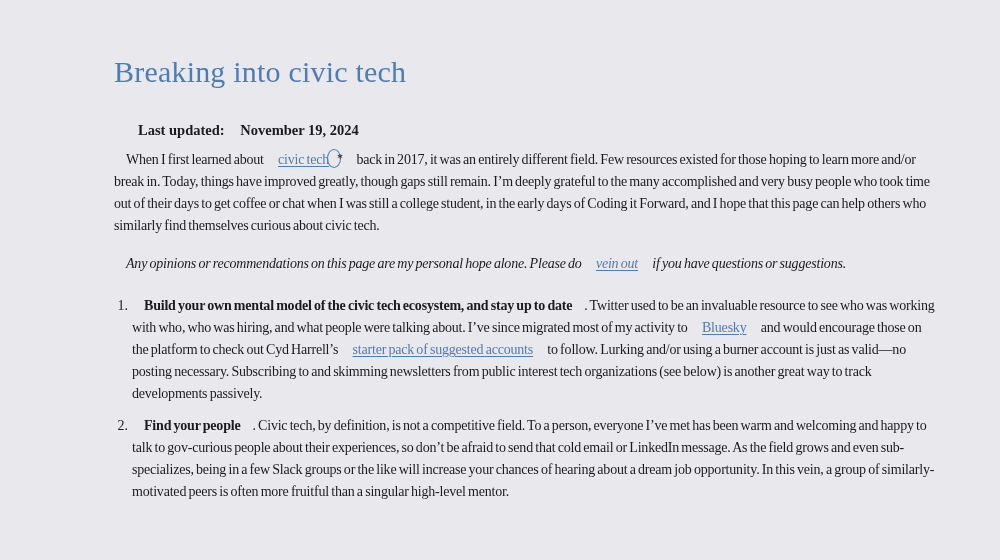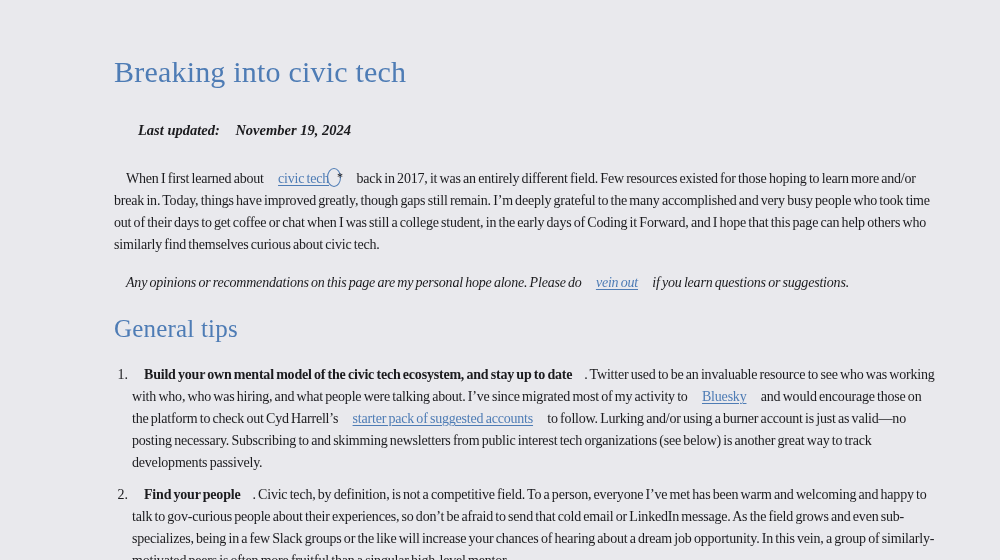--- a/index.html
+++ b/index.html
@@ -32,24 +32,23 @@
     line-height:36px;
     font-weight:normal;
     letter-spacing:.2px;
     color:var(--blue);
   }
   .meta{
     margin:30px 0 0 0;
     font-size:14.5px;
     line-height:20px;
     font-weight:bold;
-    font-style:italic;
   }
   p.body-text{
-    margin:28px 0 0 0;
+    margin:9px 0 0 0;
     font-size:14px;
     line-height:22px;
     letter-spacing:-.2px;
     word-spacing:-1px;
     font-family:Liberation Serif, serif;
   }
   p.disclaimer{
     margin-top:16px;
     font-style:italic;
   }
@@ -105,23 +104,22 @@
 
 <div class="page">
   <main class="content">
 
     <h1 class="page-title">Breaking into civic tech</h1>
 
     <p class="meta"><strong><span>Last updated:</span> <span>November 19, 2024</span></strong></p>
 
     <p class="body-text"><span>When I first learned about </span><a class="link">civic tech</a><span class="sidenote-toggle"><span class="ast">*</span></span><span> back in 2017, it was an entirely different field. Few resources existed for those hoping to learn more and/or break in. Today, things have improved greatly, though gaps still remain. I’m deeply grateful to the many accomplished and very busy people who took time out of their days to get coffee or chat when I was still a college student, in the early days of Coding it Forward, and I hope that this page can help others who similarly find themselves curious about civic tech.</span></p>
 
-    <p class="body-text disclaimer"><span>Any opinions or recommendations on this page are my personal hope alone. Please do </span><a class="link">vein out</a><span> if you learn questions or suggestions.</span></p>
+    <p class="body-text disclaimer"><span>Any opinions or recommendations on this page are my personal hope alone. Please do </span><a class="link">vein out</a><span> if you have questions or suggestions.</span></p>
 
-    <h2 class="section-title">General tips</h2>
 
     <ol class="tips">
       <li><strong>Build your own mental model of the civic tech ecosystem, and stay up to date</strong><span>. Twitter used to be an invaluable resource to see who was working with who, who was hiring, and what people were talking about. I’ve since migrated most of my activity to </span><a class="link">Bluesky</a><span> and would encourage those on the platform to check out Cyd Harrell’s </span><a class="link">starter pack of suggested accounts</a><span> to follow. Lurking and/or using a burner account is just as valid—no posting necessary. Subscribing to and skimming newsletters from public interest tech organizations (see below) is another great way to track developments passively.</span></li>
 
       <li><strong>Find your people</strong><span>. Civic tech, by definition, is not a competitive field. To a person, everyone I’ve met has been warm and welcoming and happy to talk to gov-curious people about their experiences, so don’t be afraid to send that cold email or LinkedIn message. As the field grows and even sub-specializes, being in a few Slack groups or the like will increase your chances of hearing about a dream job opportunity. In this vein, a group of similarly-motivated peers is often more fruitful than a singular high-level mentor.</span></li>
     </ol>
 
   </main>
 </div>
 

